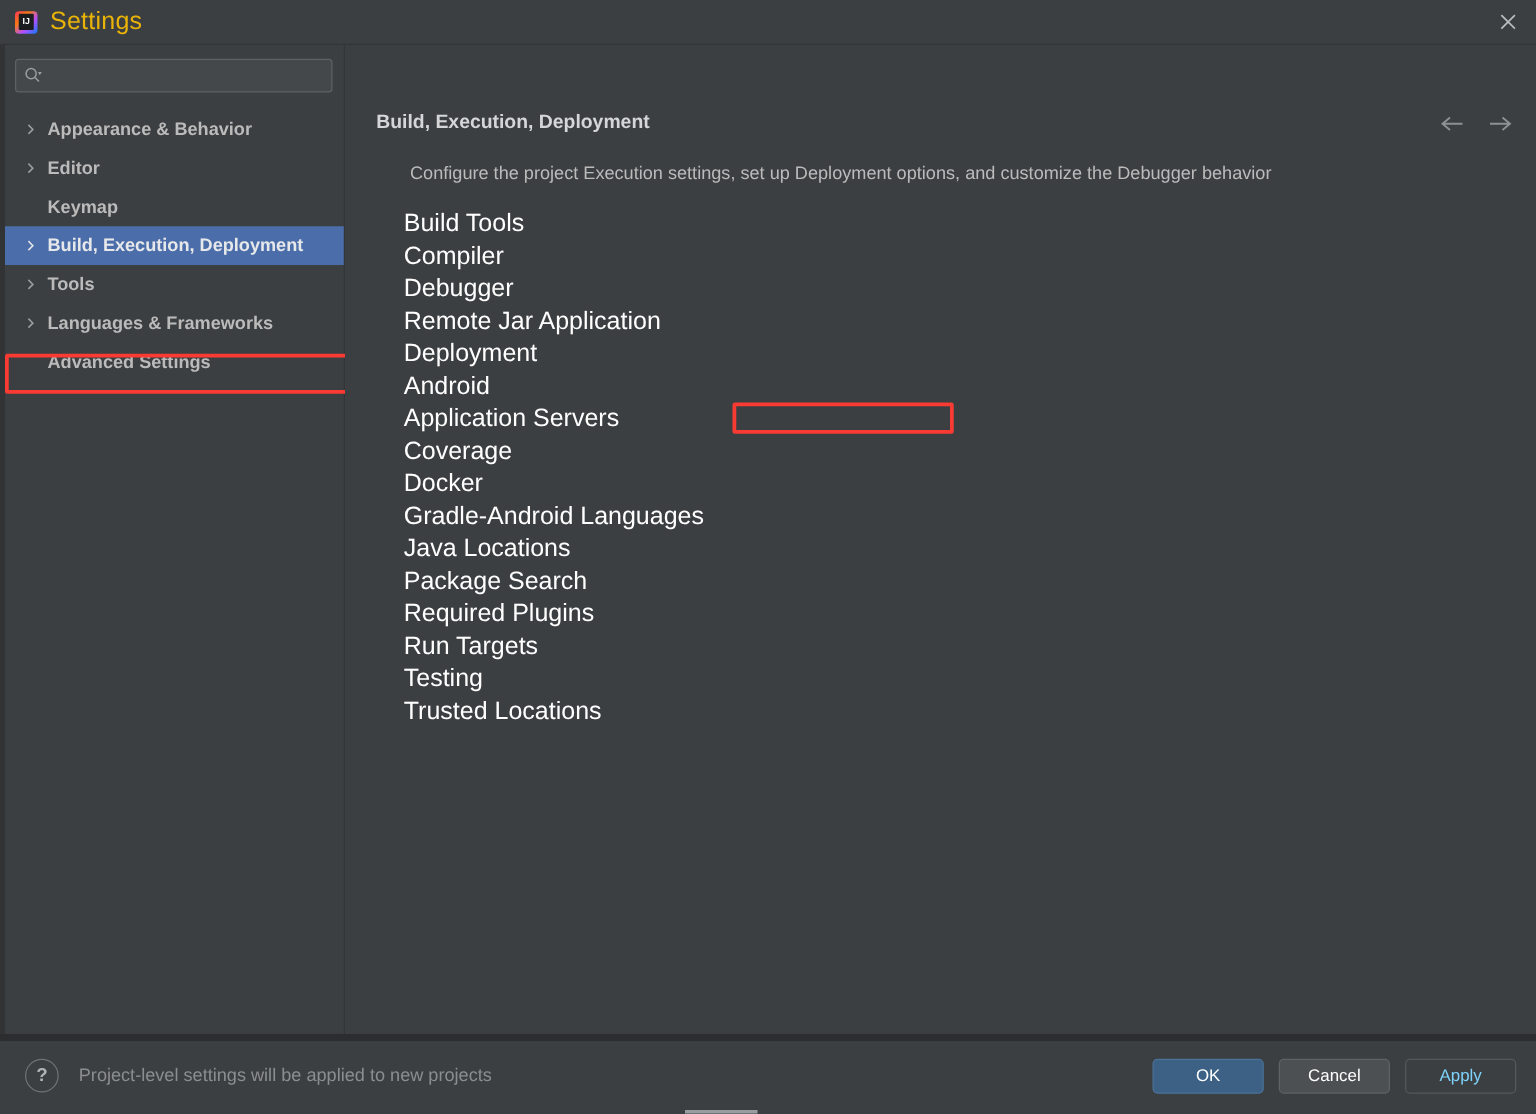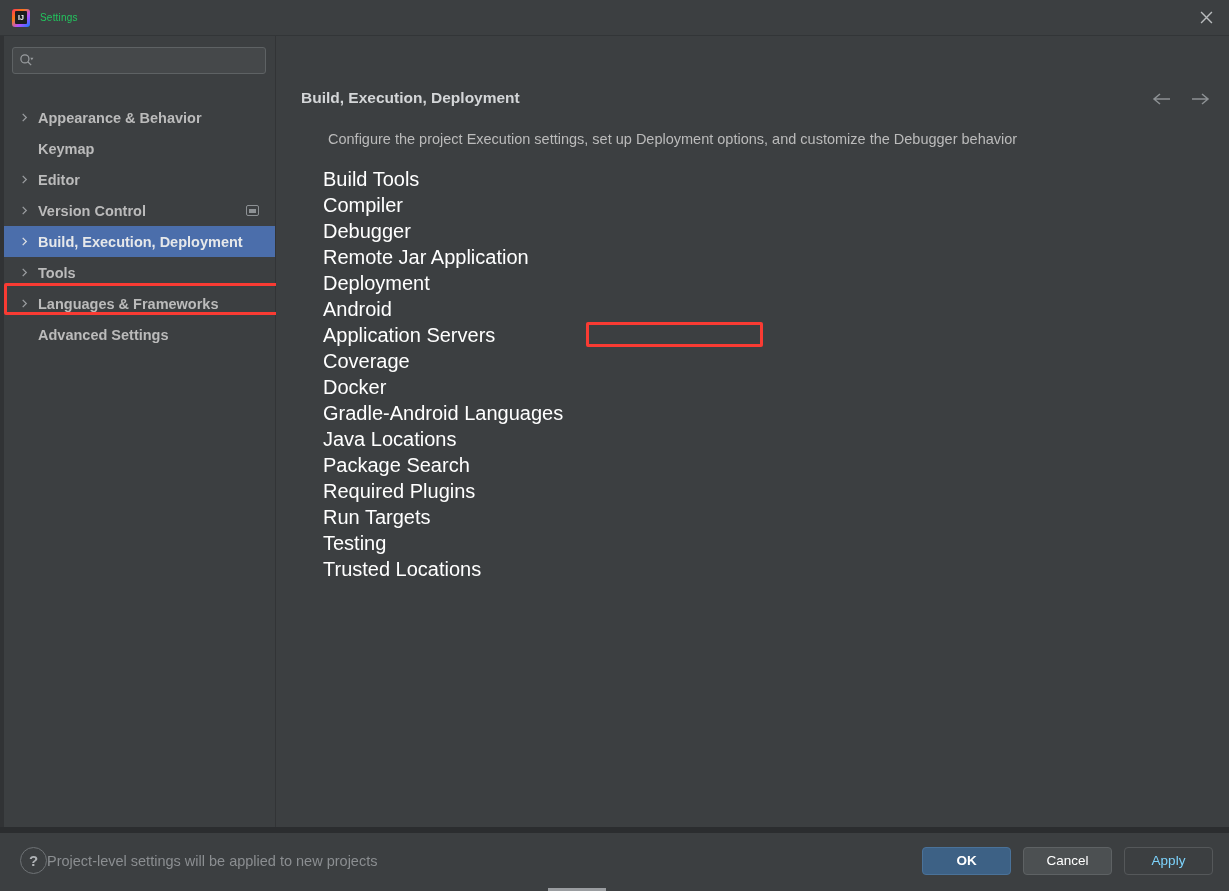--- a/index.html
+++ b/index.html
@@ -39,22 +39,22 @@
     position: absolute;
     left: 3px; top: 2px;
     width: 12px; height: 13px;
     background: #1b1d1f;
     color: #ffffff;
     font-size: 7px; font-weight: bold;
     line-height: 13px; text-align: center;
     border-radius: 1px;
   }
   .title-text {
-    color: #22c55e;
-    font-size: 10px;
+    color: #eab308;
+    font-size: 20px;
     letter-spacing: .2px;
   }
   .close-btn {
     position: absolute;
     right: 0; top: 0;
     width: 46px; height: 35px;
     display: flex; align-items: center; justify-content: center;
     cursor: pointer;
   }
   .close-btn svg { width: 13px; height: 13px; }
@@ -95,21 +95,21 @@
     flex: 1;
     background: transparent;
     border: none; outline: none;
     color: #bbbbbb;
     font-size: 12.5px;
     font-family: "Liberation Sans", sans-serif;
     padding-left: 4px;
   }
   .search-input::placeholder { color: #6d7174; }
 
-  .tree { margin-top: 28px; }
+  .tree { margin-top: 14px; }
   .tree-item {
     height: 31px;
     display: flex; align-items: center;
     padding-left: 16px;
     position: relative;
     cursor: pointer;
     color: #bbbbbb;
   }
   .tree-item .chev {
     width: 18px; flex: 0 0 18px;
@@ -231,20 +231,21 @@
     width: 27px; height: 27px;
     border-radius: 50%;
     border: 1.5px solid #6e7275;
     color: #b0b3b6;
     font-size: 15px; font-weight: bold;
     display: flex; align-items: center; justify-content: center;
     margin-left: 4px;
     cursor: pointer;
   }
   .footer-note {
+    margin-left: 16px;
     color: #8b8e91;
     font-size: 14.5px;
   }
   .footer-buttons {
     position: absolute;
     right: 16px;
     display: flex; gap: 12px;
   }
   .btn {
     height: 28px;
@@ -255,21 +256,21 @@
     display: flex; align-items: center; justify-content: center;
     cursor: pointer;
     border: 1px solid #5e6264;
     background: #4c5052;
     color: #ffffff;
   }
   .btn.primary {
     background: #3d6185;
     border: 1px solid #4a7299;
     color: #ffffff;
-    font-weight: bold;
+    font-weight: normal;
     min-width: 89px;
   }
   .btn.disabled {
     background: #3c3f41;
     border: 1px solid #55585a;
     color: #7dd3fc;
     cursor: default;
   }
   .bottom-strip {
     height: 3px;
@@ -321,45 +322,34 @@
         <div class="tree-item">
           <span class="chev">
             <svg viewBox="0 0 10 10">
                 <path d="M3 1 L7 5 L3 9" stroke="#9a9da0" stroke-width="1.4" fill="none"></path>
               </svg>
           </span>
           <span class="label">Appearance &amp; Behavior</span>
         </div>
 
         <div class="tree-item">
-          <span class="chev"></span>
-          <span class="label">Keymap</span>
-        </div>
-
-        <div class="tree-item">
           <span class="chev">
             <svg viewBox="0 0 10 10">
                 <path d="M3 1 L7 5 L3 9" stroke="#9a9da0" stroke-width="1.4" fill="none"></path>
               </svg>
           </span>
           <span class="label">Editor</span>
         </div>
 
-
-        <div class="tree-item">
-          <span class="chev">
-            <svg viewBox="0 0 10 10">
-                <path d="M3 1 L7 5 L3 9" stroke="#9a9da0" stroke-width="1.4" fill="none"></path>
-              </svg>
-          </span>
-          <span class="label">Version Control</span>
-          <span class="proj-icon">
-              <i></i>
-            </span>
-        </div>
+        <div class="tree-item">
+          <span class="chev"></span>
+          <span class="label">Keymap</span>
+        </div>
+
+
 
         <div class="tree-item selected">
           <span class="chev">
             <svg viewBox="0 0 10 10">
                 <path d="M3 1 L7 5 L3 9" stroke="#dfe1e3" stroke-width="1.4" fill="none"></path>
               </svg>
           </span>
           <span class="label">Build, Execution, Deployment</span>
         </div>
 

